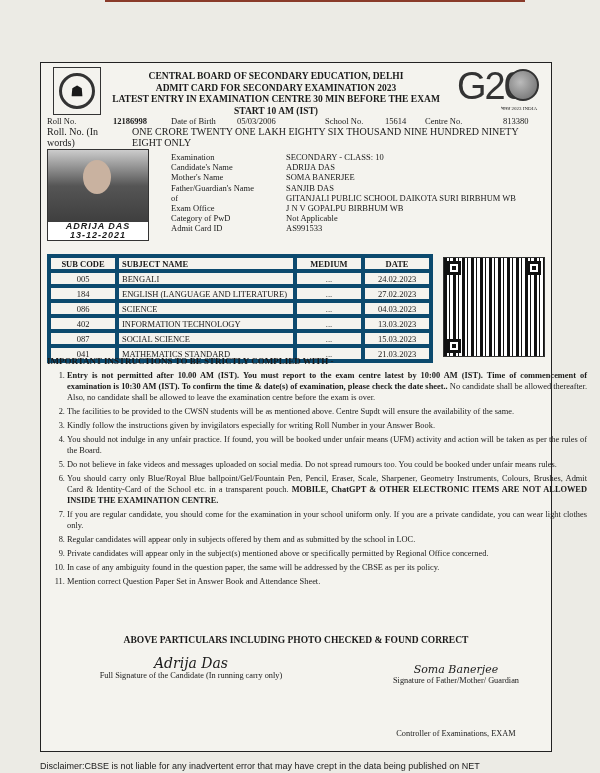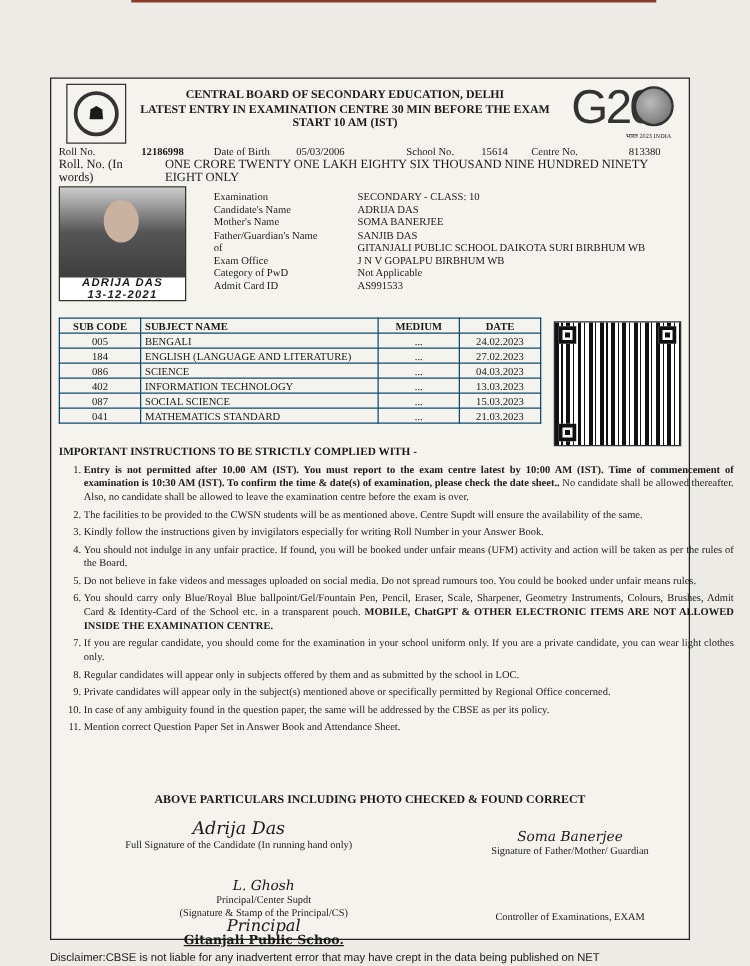--- a/index.html
+++ b/index.html
@@ -31,21 +31,21 @@
   .photo {
     position:absolute; left:6px; top:86px; width:100px; height:90px;
     border:1px solid #333; background:linear-gradient(#ccc 0%, #555 40%, #333 100%); overflow:hidden;
   }
   .photo-caption { position:absolute; left:0; right:0; bottom:0; height:18px; background:#fff; font-family:"Liberation Sans", sans-serif; font-style:italic; font-weight:bold; font-size:9px; line-height:9px; text-align:center; letter-spacing:1px; }
   .photo-face { position:absolute; left:35px; top:10px; width:28px; height:34px; border-radius:50%; background:#c9b2a0; }
   .details { position:absolute; left:130px; top:89px; font-size:8.5px; line-height:10.2px; }
   .details .row { display:flex; }
   .details .lbl { width:115px; }
   .subtable { position:absolute; left:6px; top:191px; width:386px; border-collapse:collapse; font-size:8.5px; }
-  .subtable th, .subtable td { border:1px solid #0c4a6e; padding:0 3px; height:11px; line-height:10px; }
+  .subtable th, .subtable td { border:4px solid #0c4a6e; padding:0 3px; height:11px; line-height:10px; }
   .subtable th { font-weight:bold; }
   .subtable td.c { text-align:center; }
   .qr { position:absolute; left:402px; top:194px; width:100px; height:98px; border:1px solid #333; background:
     repeating-linear-gradient(90deg, #111 0 3px, #fff 3px 5px, #111 5px 6px, #fff 6px 9px),
     repeating-linear-gradient(0deg, transparent 0 2px, rgba(255,255,255,.7) 2px 5px);
     background-blend-mode:normal; }
   .qr .finder { position:absolute; width:14px; height:14px; border:3px solid #111; background:#fff; box-sizing:border-box; }
   .qr .finder::after { content:""; position:absolute; left:2px; top:2px; width:4px; height:4px; background:#111; }
   .instr { position:absolute; left:-30px; width:540px; left:6px; right:6px; top:293px; font-size:8.4px; line-height:11px; }
   .instr h3 { margin:0 0 3px 0; font-size:9px; font-weight:bold; }
@@ -62,20 +62,21 @@
 <body>
 
 <div class="topstrip"></div>
 
 <div class="card">
   <div class="logo">
     <div class="logo-inner">☗</div>
   </div>
   <div class="header">
     <div>CENTRAL BOARD OF SECONDARY EDUCATION, DELHI</div>
+    <div>ADMIT CARD FOR SECONDARY EXAMINATION 2023</div>
     <div>LATEST ENTRY IN EXAMINATION CENTRE 30 MIN BEFORE THE EXAM START 10 AM (IST)</div>
   </div>
   <div class="g20">
     <span class="g20-text">G20</span>
     <span class="g20-globe"></span>
     <span class="g20-sub">भारत 2023 INDIA</span>
   </div>
 
   <div class="rollrow">
     <span style="width:66px">Roll No.</span>
@@ -204,31 +205,24 @@
       <li>Private candidates will appear only in the subject(s) mentioned above or specifically permitted by Regional Office concerned.</li>
       <li>In case of any ambiguity found in the question paper, the same will be addressed by the CBSE as per its policy.</li>
       <li>Mention correct Question Paper Set in Answer Book and Attendance Sheet.</li>
     </ol>
   </div>
 
   <div class="confirm">ABOVE PARTICULARS INCLUDING PHOTO CHECKED &amp; FOUND CORRECT</div>
 
   <div class="sig" style="left:40px;top:592px;width:220px">
     <div class="sigscript">Adrija Das</div>
-    <div>Full Signature of the Candidate (In running hand only)</div>
+    <div>Full Signature of the Candidate (In running carry only)</div>
   </div>
   <div class="sig" style="left:330px;top:600px;width:170px">
     <div class="sigscript" style="font-size:11px">Soma Banerjee</div>
     <div>Signature of Father/Mother/ Guardian</div>
   </div>
-  <div class="sig" style="left:70px;top:640px;width:200px;line-height:11px">
-    <div class="sigscript" style="font-size:11px">L. Ghosh</div>
-    <div>Principal/Center Supdt</div>
-    <div>(Signature &amp; Stamp of the Principal/CS)</div>
-    <div class="principal">Principal</div>
-    <div class="gothic">Gitanjali Public Schoo.</div>
-  </div>
   <div class="sig" style="left:330px;top:652px;width:170px">
     <div style="margin-top:14px">Controller of Examinations, EXAM</div>
   </div>
 </div>
 
 <div class="disclaimer">Disclaimer:CBSE is not liable for any inadvertent error that may have crept in the data being published on NET</div>
 
 </body></html>

